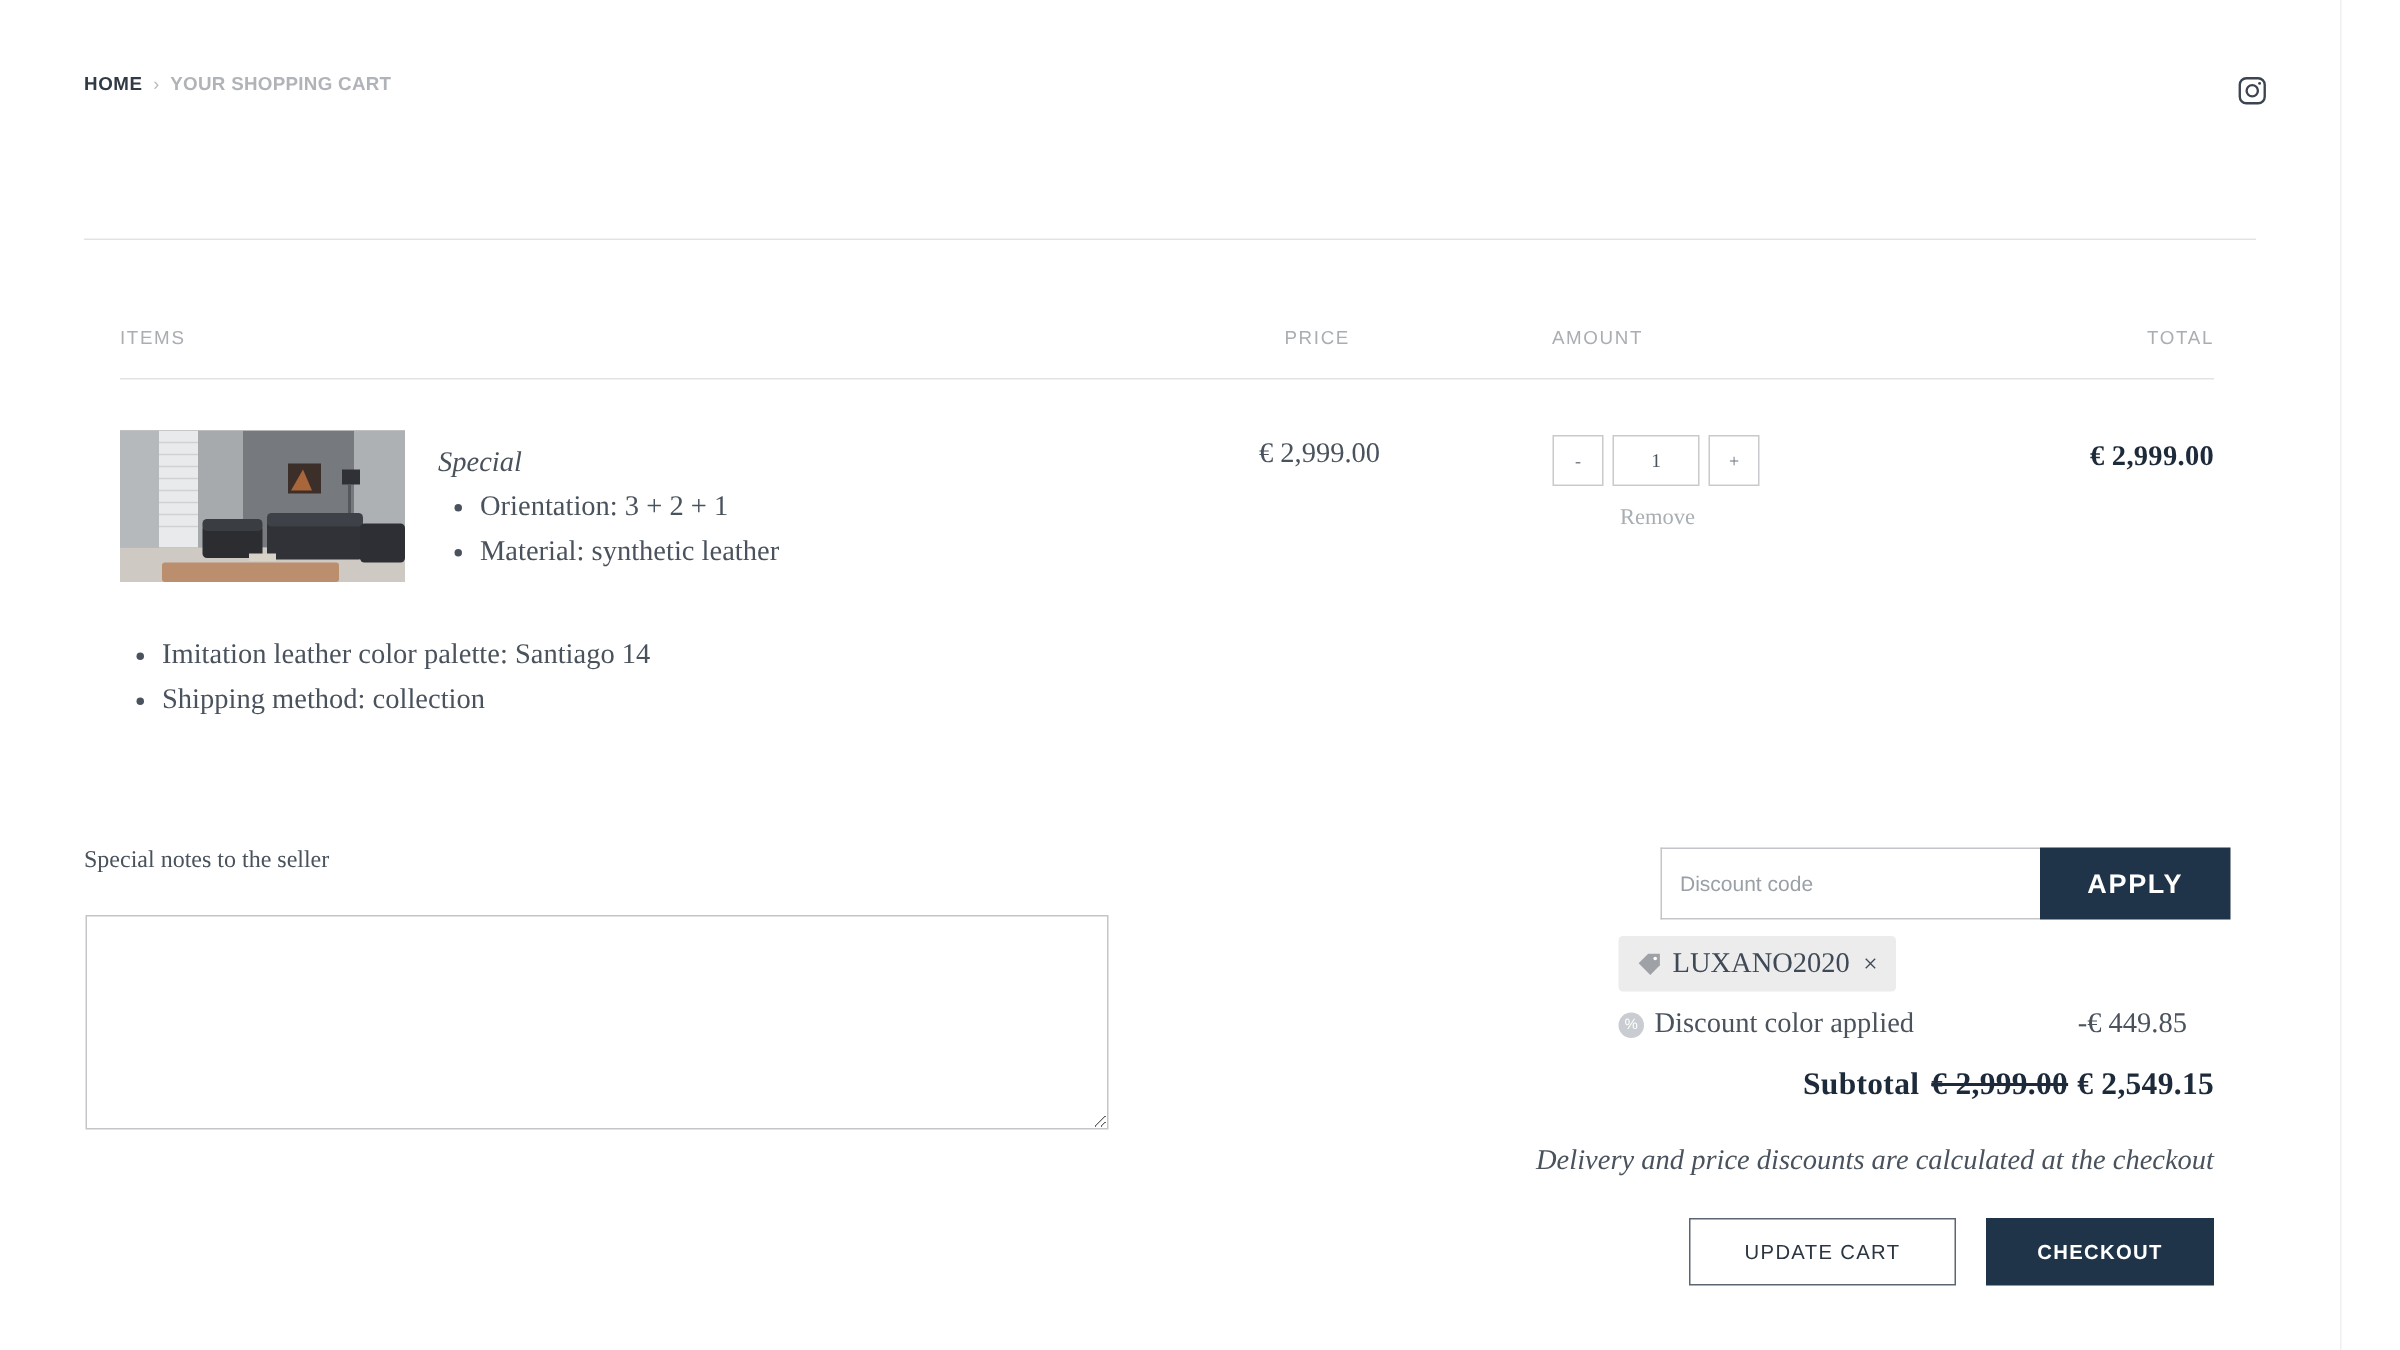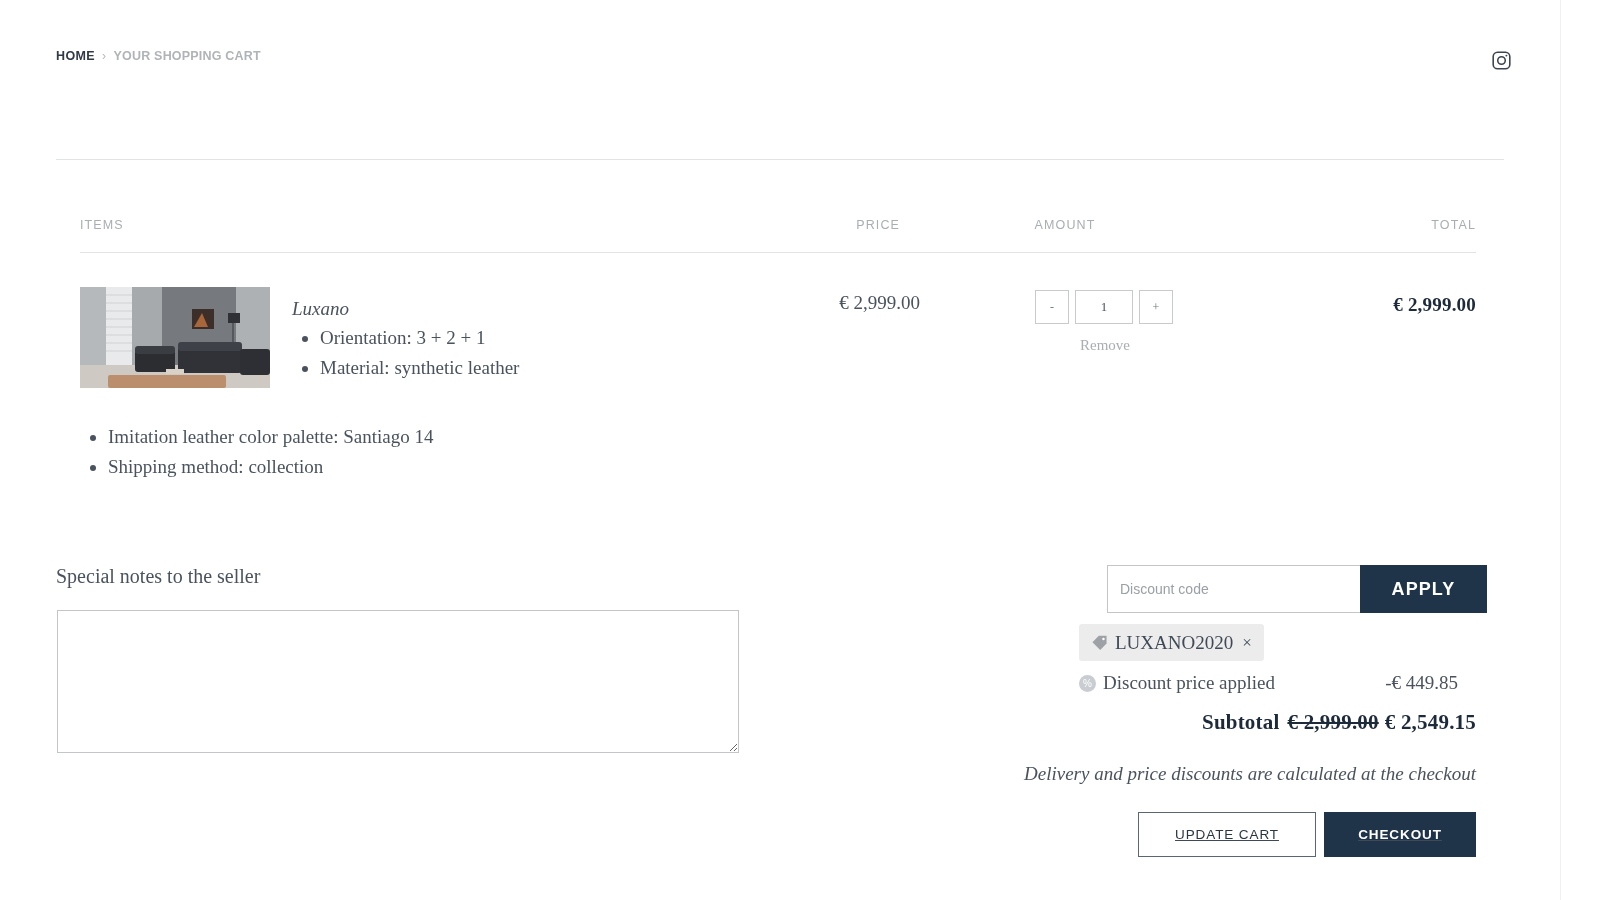--- a/index.html
+++ b/index.html
@@ -214,21 +214,21 @@
     font-weight: 700;
     color: #1d2a3a;
     letter-spacing: 0.2px;
   }
 
   
   .notes-label {
     position: absolute;
     left: 56px;
     top: 565px;
-    font-size: 20px;
+    font-size: 16px;
     color: #4a535d;
   }
   .notes-box {
     position: absolute;
     left: 57px;
     top: 610px;
     width: 682px;
     height: 143px;
     border: 1px solid #c3c5c8;
     background: #ffffff;
@@ -342,22 +342,21 @@
     font-style: italic;
     font-size: 19px;
     color: #4a535d;
   }
 
   .actions {
     position: absolute;
     right: 124px;
     top: 812px;
     display: flex;
-    gap: 8px;
-    text-decoration: underline;
+    gap: 20px;
   }
   .btn-update {
     width: 178px;
     height: 45px;
     border: 1px solid #5b6672;
     background: #ffffff;
     color: #2b3642;
     font-family: "Liberation Sans", sans-serif;
     font-size: 13.5px;
     letter-spacing: 0.9px;
@@ -440,21 +439,21 @@
       <rect x="55" y="59" width="40" height="8" rx="3" fill="#3a3d42"></rect>
       <rect x="98" y="60" width="64" height="26" rx="3" fill="#303237"></rect>
       <rect x="98" y="55" width="64" height="9" rx="3" fill="#3e4147"></rect>
       <rect x="160" y="62" width="30" height="26" rx="3" fill="#2d2f34"></rect>
       <rect x="28" y="88" width="118" height="13" rx="2" fill="#bb8f6e"></rect>
       <rect x="86" y="82" width="18" height="5" fill="#d9d2c9"></rect>
     </svg>
   </div>
 
   <div class="product-info">
-    <div class="product-brand">Luxano</div>
+    <div class="product-brand">Special</div>
     <ul class="product-opts">
       <li>Orientation: 3 + 2 + 1</li>
       <li>Material: synthetic leather</li>
     </ul>
   </div>
 
   <ul class="product-opts-2">
     <li>Imitation leather color palette: Santiago 14</li>
     <li>Shipping method: collection</li>
   </ul>
@@ -482,21 +481,21 @@
     <svg class="tag-icon" width="17" height="17" viewBox="0 0 24 24" fill="currentColor">
       <path d="M2 11.5 L11 2.5 L22 2.5 L22 13.5 L13 22.5 Z"></path>
       <circle cx="17.6" cy="7" r="1.7" fill="#ffffff"></circle>
     </svg>
     <span>LUXANO2020</span>
     <span class="chip-remove">×</span>
   </div>
 
   <div class="discount-applied">
     <span class="pct-badge">%</span>
-    <span>Discount price applied</span>
+    <span>Discount color applied</span>
     <span class="discount-amount">-€ 449.85</span>
   </div>
 
   <div class="subtotal-row">
     <span>Subtotal</span><span class="subtotal-old">€ 2,999.00</span><span>€ 2,549.15</span>
   </div>
 
   <div class="delivery-note">Delivery and price discounts are calculated at the checkout</div>
 
   <div class="actions">

